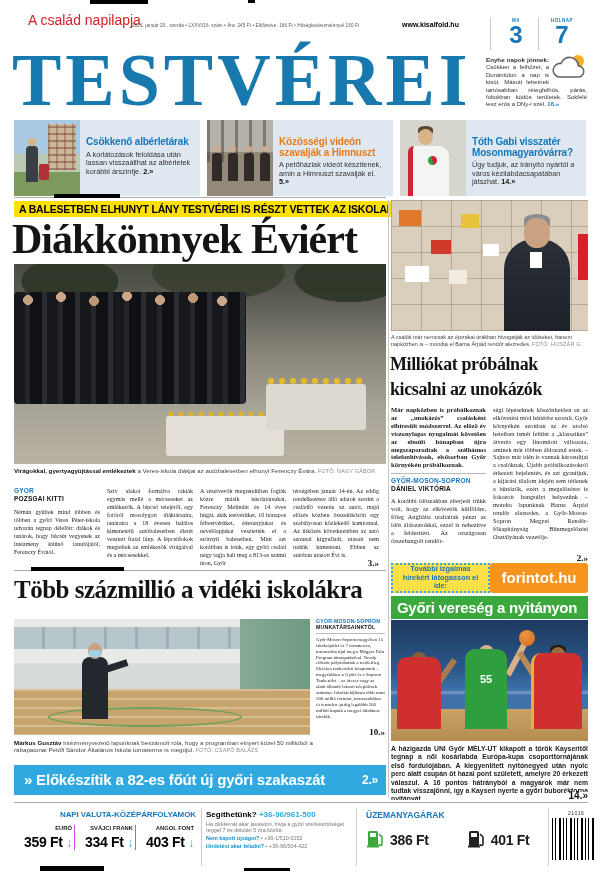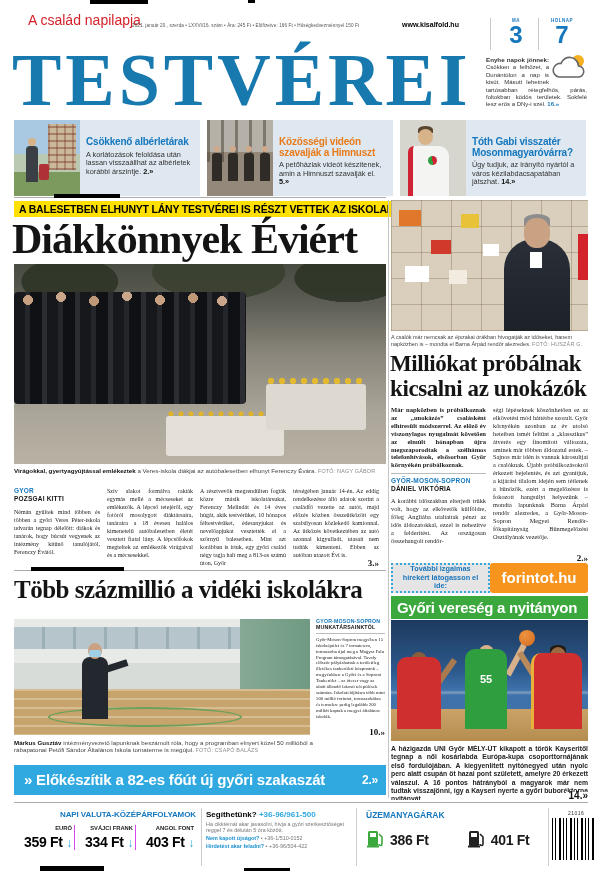--- a/index.html
+++ b/index.html
@@ -127,21 +127,21 @@
   .fy4{left:14px;top:66px;width:24px;height:16px;background:#fff;}
   .fy5{left:58px;top:70px;width:18px;height:14px;background:#f2ece0;}
   .fy6{left:92px;top:44px;width:16px;height:12px;background:#fff;}
   .officer{position:absolute;right:18px;bottom:0;width:66px;height:92px;border-radius:30px 30px 0 0;
      background:linear-gradient(180deg,#2a2f38,#1d2128);}
   .officer-hair{position:absolute;right:38px;top:14px;width:26px;height:12px;background:#8d8d8d;border-radius:50% 50% 0 0;}
   .officer-head{position:absolute;right:38px;top:18px;width:26px;height:30px;background:#c9a183;border-radius:45%;}
   .officer-shirt{position:absolute;right:46px;top:52px;width:12px;height:16px;background:#fff;}
   .red-tag{position:absolute;right:0;top:34px;width:10px;height:46px;background:#d3222a;}
   .fcap{left:391px;top:334px;width:197px;font-size:5.5px;line-height:6.6px;}
-  .fhead{left:390px;top:352px;width:198px;font-size:23px;line-height:24.5px;letter-spacing:-.4px;color:#141414;font-weight:bold;}
+  .fhead{left:390px;top:352px;width:198px;font-size:18px;line-height:24.5px;letter-spacing:-.4px;color:#141414;font-weight:bold;}
   .fcol{position:absolute;top:406px;height:157px;overflow:hidden;
      font-family:"Liberation Serif","DejaVu Serif",serif;font-size:6.3px;line-height:7.9px;color:#222;}
   .fc1{left:391px;width:95px;} .fc2{left:493px;width:95px;}
   .flead{font-weight:bold;font-size:6.6px;}
   .fbyl{font-family:"Liberation Sans","DejaVu Sans",sans-serif;border-top:1px solid #bbb;
      margin-top:4px;padding-top:3px;margin-bottom:4px;}
 
   
   .shead{left:14px;top:576px;font-size:25px;letter-spacing:-.5px;color:#141414;font-weight:bold;white-space:nowrap;}
   .gp{left:14px;top:619px;width:296px;height:116px;
@@ -161,21 +161,21 @@
   .scol .bylblock{border-bottom:1px solid #bbb;padding-bottom:2px;margin-bottom:3px;}
   .scol .loc,.scol .byl{font-size:5.2px;}
   .scap{left:14px;top:739px;width:330px;}
 
   
   .banner{left:14px;top:765px;width:372px;height:30px;background:#2fa9e0;color:#fff;
      font-size:15px;font-weight:bold;line-height:30px;padding-left:10px;box-sizing:border-box;letter-spacing:-.2px;}
   .banner .bref{position:absolute;right:8px;top:0;font-size:12px;}
 
   
-  .promo-l{left:391px;top:563px;width:99px;height:30px;box-sizing:border-box;background:#e5e5e5;
+  .promo-l{left:391px;top:563px;width:99px;height:30px;box-sizing:border-box;background:#fde047;
      border:2px dotted #35a7dd;color:#1b75bb;font-weight:bold;font-size:7.3px;line-height:8.6px;
      display:flex;align-items:center;text-align:center;padding:0 4px;}
   .promo-r{left:490px;top:563px;width:98px;height:30px;background:#f7941e;color:#fff;
      font-weight:bold;font-size:15px;line-height:30px;text-align:center;border-radius:3px;}
   .ghead{left:391px;top:596px;width:197px;height:23px;box-sizing:border-box;background:#3aa83c;color:#fff;
      font-size:15px;font-weight:bold;line-height:23px;padding-left:6px;letter-spacing:-.3px;white-space:nowrap;}
   .bp{left:391px;top:620px;width:197px;height:121px;
      background:linear-gradient(180deg,#1d3a5e 0%,#2c598c 42%,#3e72ab 58%,#7b9cc0 60%,#3e72ab 62%,#466f9e 100%);}
   .bp-floor{position:absolute;left:0;bottom:0;width:100%;height:32px;background:linear-gradient(180deg,#caa268,#b68d50);}
   .bp-ball{position:absolute;left:128px;top:10px;width:16px;height:16px;border-radius:50%;

